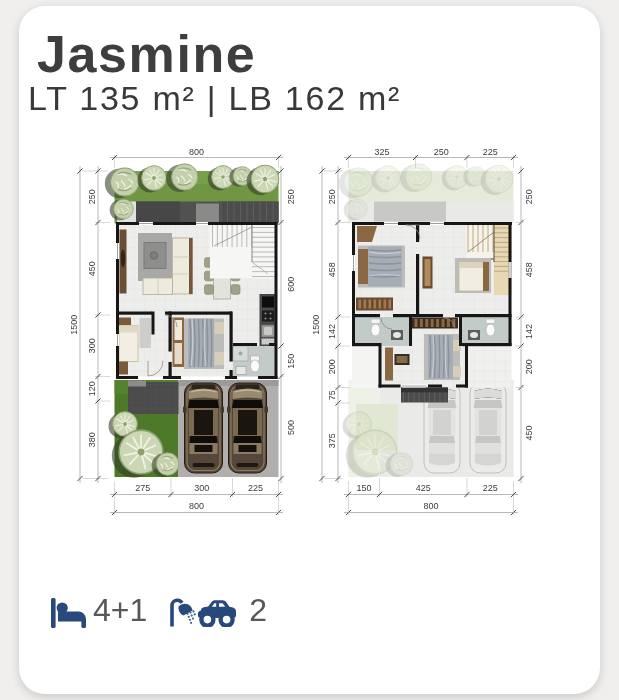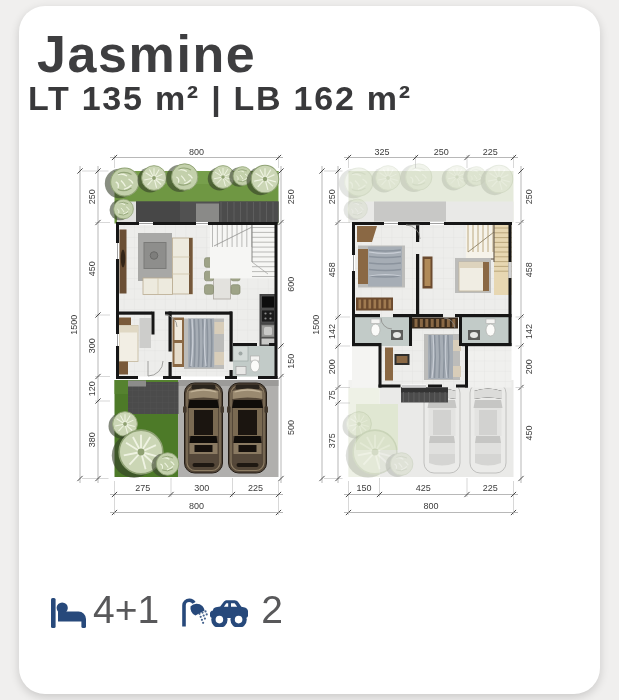--- a/index.html
+++ b/index.html
@@ -1,21 +1,21 @@
 <!DOCTYPE html>
 <html><head>
 <meta charset="utf-8">
 <style>
   html,body{margin:0;padding:0;}
   body{width:619px;height:700px;background:#f0efee;font-family:"Liberation Sans",sans-serif;position:relative;overflow:hidden;}
   .card{position:absolute;left:19px;top:6px;width:581px;height:688px;background:#ffffff;border-radius:26px;box-shadow:0 3px 10px rgba(0,0,0,0.16);}
   .title{position:absolute;left:37px;top:23.5px;font-size:52px;font-weight:bold;color:#3e3e40;letter-spacing:1.6px;}
-  .subtitle{position:absolute;left:28px;top:79px;font-size:34px;font-weight:bold;color:#39393b;letter-spacing:1.75px;}
+  .subtitle{position:absolute;left:28px;top:79px;font-size:34px;font-weight:normal;color:#39393b;letter-spacing:1.75px;}
   .plans{position:absolute;left:0;top:140px;width:619px;height:390px;}
-  .amen{position:absolute;left:51px;top:588px;height:44px;display:flex;align-items:center;color:#58585a;font-size:39px;}
+  .amen{position:absolute;left:51px;top:588px;height:44px;display:flex;align-items:center;color:#58585a;font-size:32px;}
   .amen svg{display:block;}
 </style>
 </head>
 <body>
 
 <div class="card"></div>
 
 <div class="title">Jasmine</div>
 
 <div class="subtitle">LT 135 m² | LB 162 m²</div>

